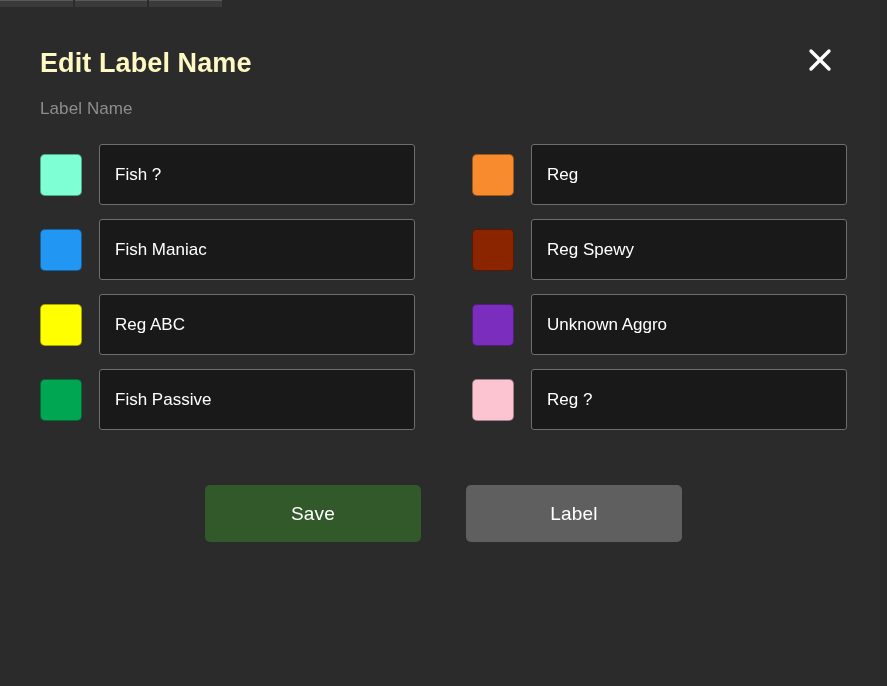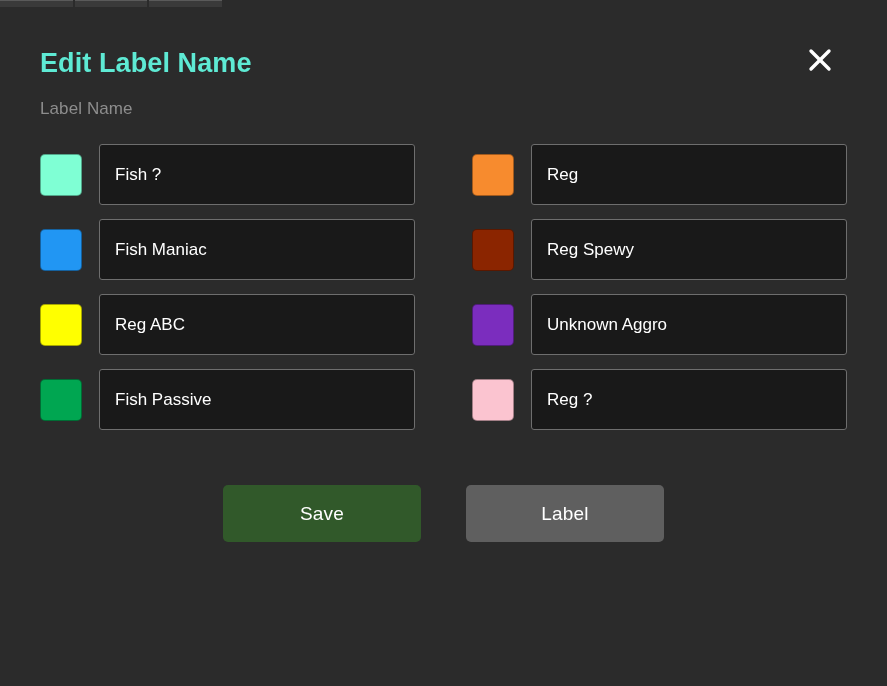--- a/index.html
+++ b/index.html
@@ -49,21 +49,21 @@
     position: relative;
     height: 86px;
   }
 
   .dialog-title {
     position: absolute;
     left: 0;
     top: 39px;
     font-size: 27px;
     font-weight: 700;
-    color: #5eead4;
+    color: #fef9c3;
     letter-spacing: 0.1px;
   }
 
   .close-icon-btn {
     position: absolute;
     right: 10px;
     top: 34px;
     width: 34px;
     height: 34px;
     display: flex;
@@ -123,21 +123,21 @@
 
   
   .dialog-footer {
     display: flex;
     justify-content: center;
     gap: 45px;
     margin-top: 52px;
   }
 
   .btn {
-    width: 198px;
+    width: 216px;
     height: 57px;
     border: none;
     border-radius: 5px;
     font-family: "Liberation Sans", sans-serif;
     font-size: 19px;
     color: #ffffff;
     cursor: pointer;
     letter-spacing: 0.2px;
   }
   .btn-save  { background: #31592a; }

